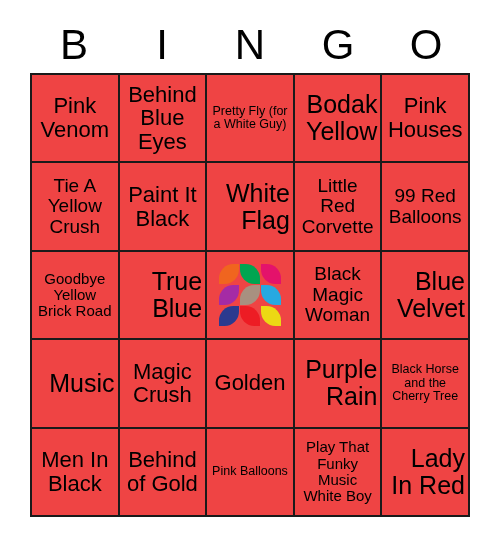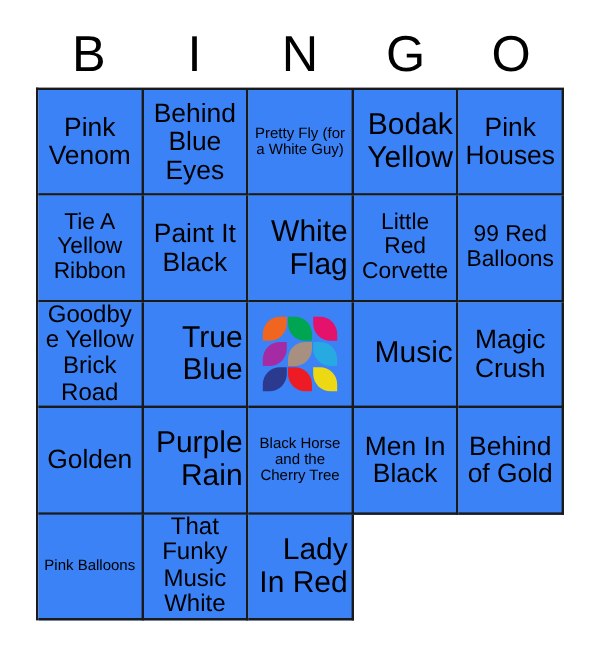--- a/index.html
+++ b/index.html
@@ -51,34 +51,34 @@
   .cell {
     border-right: 2px solid #1a1a1a;
     border-bottom: 2px solid #1a1a1a;
     box-sizing: border-box;
     display: flex;
     align-items: center;
     justify-content: center;
     text-align: center;
     padding: 1px 3px;
     overflow: hidden;
-    background: #3b82f6;
+    background: #ef4444;
   }
   .cell-text {
     display: block;
     width: 100%;
     line-height: 1.08;
     word-wrap: break-word;
   }
 
   
   .sz-xl .cell-text { font-size: 25px; text-align: right; }
   .sz-lg .cell-text { font-size: 22px; }
   .sz-md .cell-text { font-size: 19px; }
-  .sz-sm .cell-text { font-size: 20px; }
+  .sz-sm .cell-text { font-size: 15px; }
   .sz-xs .cell-text { font-size: 12.5px; }
 
   
   .free-cell {
     padding: 0;
   }
   #logo {
     width: 62px;
     height: 62px;
     display: grid;
@@ -117,21 +117,21 @@
       <div class="cell sz-xs">
         <span class="cell-text">Pretty Fly (for a White Guy)</span>
       </div>
       <div class="cell sz-xl">
         <span class="cell-text">Bodak Yellow</span>
       </div>
       <div class="cell sz-lg">
         <span class="cell-text">Pink Houses</span>
       </div>
       <div class="cell sz-md">
-        <span class="cell-text">Tie A Yellow Ribbon</span>
+        <span class="cell-text">Tie A Yellow Crush</span>
       </div>
       <div class="cell sz-lg">
         <span class="cell-text">Paint It Black</span>
       </div>
       <div class="cell sz-xl">
         <span class="cell-text">White Flag</span>
       </div>
       <div class="cell sz-md">
         <span class="cell-text">Little Red Corvette</span>
       </div>
@@ -150,20 +150,26 @@
           <div class="tile leaf-b" style="background: rgb(0, 165, 81);"></div>
           <div class="tile leaf-b" style="background: rgb(228, 18, 107);"></div>
           <div class="tile leaf-a" style="background: rgb(165, 43, 165);"></div>
           <div class="tile leaf-a" style="background: rgb(168, 144, 128);"></div>
           <div class="tile leaf-b" style="background: rgb(39, 169, 225);"></div>
           <div class="tile leaf-a" style="background: rgb(43, 58, 143);"></div>
           <div class="tile leaf-b" style="background: rgb(237, 28, 36);"></div>
           <div class="tile leaf-b" style="background: rgb(236, 217, 20);"></div>
         </div>
       </div>
+      <div class="cell sz-md">
+        <span class="cell-text">Black Magic Woman</span>
+      </div>
+      <div class="cell sz-xl">
+        <span class="cell-text">Blue Velvet</span>
+      </div>
       <div class="cell sz-xl">
         <span class="cell-text">Music</span>
       </div>
       <div class="cell sz-lg">
         <span class="cell-text">Magic Crush</span>
       </div>
       <div class="cell sz-lg">
         <span class="cell-text">Golden</span>
       </div>
       <div class="cell sz-xl">

